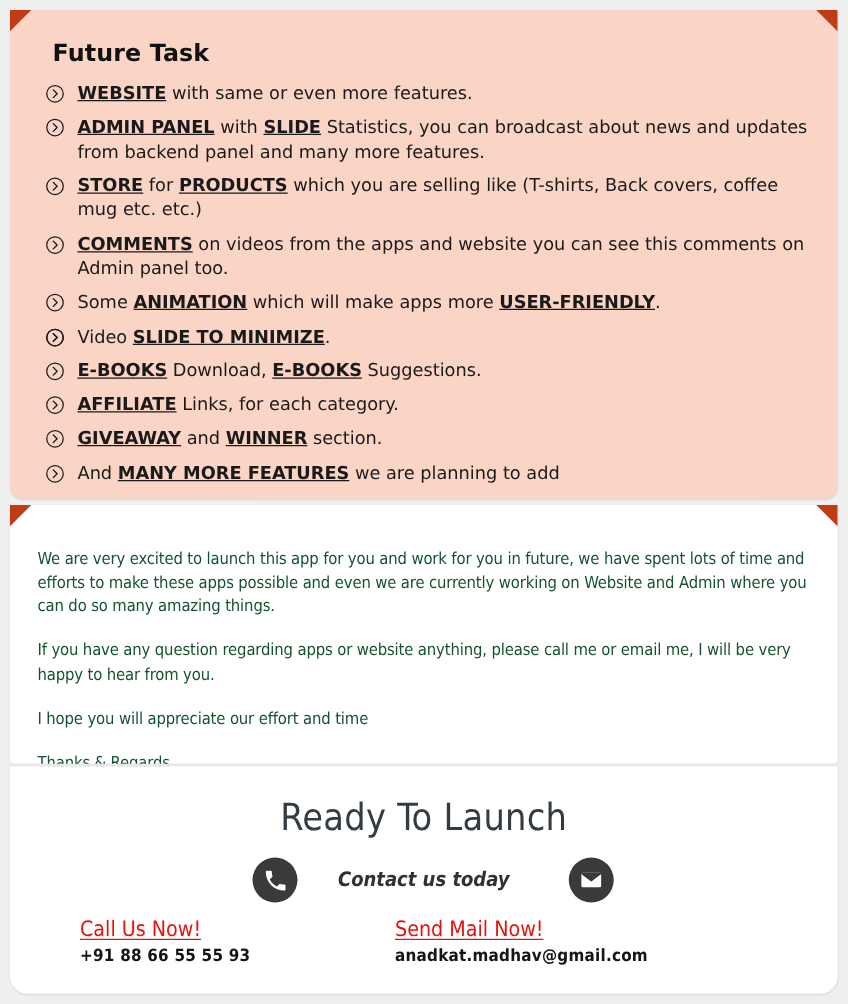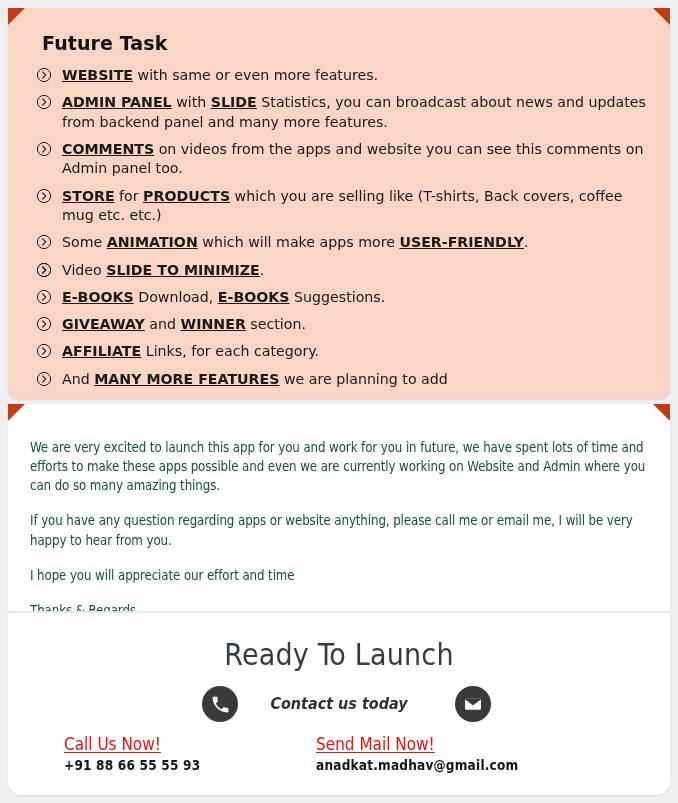--- a/index.html
+++ b/index.html
@@ -242,38 +242,38 @@
         </span>
         <span class="task-text"><b>ADMIN PANEL</b> with <b>SLIDE</b> Statistics, you can broadcast about news and updates from backend panel and many more features.</span>
       </li>
       <li>
         <span class="bullet-icon">
           <svg width="16" height="16" viewBox="0 0 16 16">
               <circle cx="8" cy="8" r="6.6" fill="none" stroke="#1a1a1a" stroke-width="1"></circle>
               <path d="M6.6 4.9 L9.7 8 L6.6 11.1" fill="none" stroke="#1a1a1a" stroke-width="1.1" stroke-linecap="round" stroke-linejoin="round"></path>
             </svg>
         </span>
+        <span class="task-text"><b>STORE</b> for <b>PRODUCTS</b> which you are selling like (T-shirts, Back covers, coffee mug etc. etc.)</span>
+      </li>
+      <li>
+        <span class="bullet-icon">
+          <svg width="16" height="16" viewBox="0 0 16 16">
+              <circle cx="8" cy="8" r="6.6" fill="none" stroke="#1a1a1a" stroke-width="1"></circle>
+              <path d="M6.6 4.9 L9.7 8 L6.6 11.1" fill="none" stroke="#1a1a1a" stroke-width="1.1" stroke-linecap="round" stroke-linejoin="round"></path>
+            </svg>
+        </span>
         <span class="task-text"><b>COMMENTS</b> on videos from the apps and website you can see this comments on Admin panel too.</span>
       </li>
       <li>
         <span class="bullet-icon">
           <svg width="16" height="16" viewBox="0 0 16 16">
               <circle cx="8" cy="8" r="6.6" fill="none" stroke="#1a1a1a" stroke-width="1"></circle>
               <path d="M6.6 4.9 L9.7 8 L6.6 11.1" fill="none" stroke="#1a1a1a" stroke-width="1.1" stroke-linecap="round" stroke-linejoin="round"></path>
             </svg>
         </span>
-        <span class="task-text"><b>STORE</b> for <b>PRODUCTS</b> which you are selling like (T-shirts, Back covers, coffee mug etc. etc.)</span>
-      </li>
-      <li>
-        <span class="bullet-icon">
-          <svg width="16" height="16" viewBox="0 0 16 16">
-              <circle cx="8" cy="8" r="6.6" fill="none" stroke="#1a1a1a" stroke-width="1"></circle>
-              <path d="M6.6 4.9 L9.7 8 L6.6 11.1" fill="none" stroke="#1a1a1a" stroke-width="1.1" stroke-linecap="round" stroke-linejoin="round"></path>
-            </svg>
-        </span>
         <span class="task-text">Some <b>ANIMATION</b> which will make apps more <b>USER-FRIENDLY</b>.</span>
       </li>
       <li>
         <span class="bullet-icon">
           <svg width="16" height="16" viewBox="0 0 16 16">
               <circle cx="8" cy="8" r="6.6" fill="none" stroke="#1a1a1a" stroke-width="1"></circle>
               <path d="M6.6 4.9 L9.7 8 L6.6 11.1" fill="none" stroke="#1a1a1a" stroke-width="1.1" stroke-linecap="round" stroke-linejoin="round"></path>
             </svg>
         </span>
       </li>
@@ -295,30 +295,30 @@
         </span>
         <span class="task-text"><b>E-BOOKS</b> Download, <b>E-BOOKS</b> Suggestions.</span>
       </li>
       <li>
         <span class="bullet-icon">
           <svg width="16" height="16" viewBox="0 0 16 16">
               <circle cx="8" cy="8" r="6.6" fill="none" stroke="#1a1a1a" stroke-width="1"></circle>
               <path d="M6.6 4.9 L9.7 8 L6.6 11.1" fill="none" stroke="#1a1a1a" stroke-width="1.1" stroke-linecap="round" stroke-linejoin="round"></path>
             </svg>
         </span>
+        <span class="task-text"><b>AFFILIATE</b> Links, for each category.</span>
+      </li>
+      <li>
+        <span class="bullet-icon">
+          <svg width="16" height="16" viewBox="0 0 16 16">
+              <circle cx="8" cy="8" r="6.6" fill="none" stroke="#1a1a1a" stroke-width="1"></circle>
+              <path d="M6.6 4.9 L9.7 8 L6.6 11.1" fill="none" stroke="#1a1a1a" stroke-width="1.1" stroke-linecap="round" stroke-linejoin="round"></path>
+            </svg>
+        </span>
         <span class="task-text"><b>GIVEAWAY</b> and <b>WINNER</b> section.</span>
-      </li>
-      <li>
-        <span class="bullet-icon">
-          <svg width="16" height="16" viewBox="0 0 16 16">
-              <circle cx="8" cy="8" r="6.6" fill="none" stroke="#1a1a1a" stroke-width="1"></circle>
-              <path d="M6.6 4.9 L9.7 8 L6.6 11.1" fill="none" stroke="#1a1a1a" stroke-width="1.1" stroke-linecap="round" stroke-linejoin="round"></path>
-            </svg>
-        </span>
-        <span class="task-text"><b>AFFILIATE</b> Links, for each category.</span>
       </li>
       <li>
         <span class="bullet-icon">
           <svg width="16" height="16" viewBox="0 0 16 16">
               <circle cx="8" cy="8" r="6.6" fill="none" stroke="#1a1a1a" stroke-width="1"></circle>
               <path d="M6.6 4.9 L9.7 8 L6.6 11.1" fill="none" stroke="#1a1a1a" stroke-width="1.1" stroke-linecap="round" stroke-linejoin="round"></path>
             </svg>
         </span>
         <span class="task-text">And <b>MANY MORE FEATURES</b> we are planning to add</span>
       </li>

